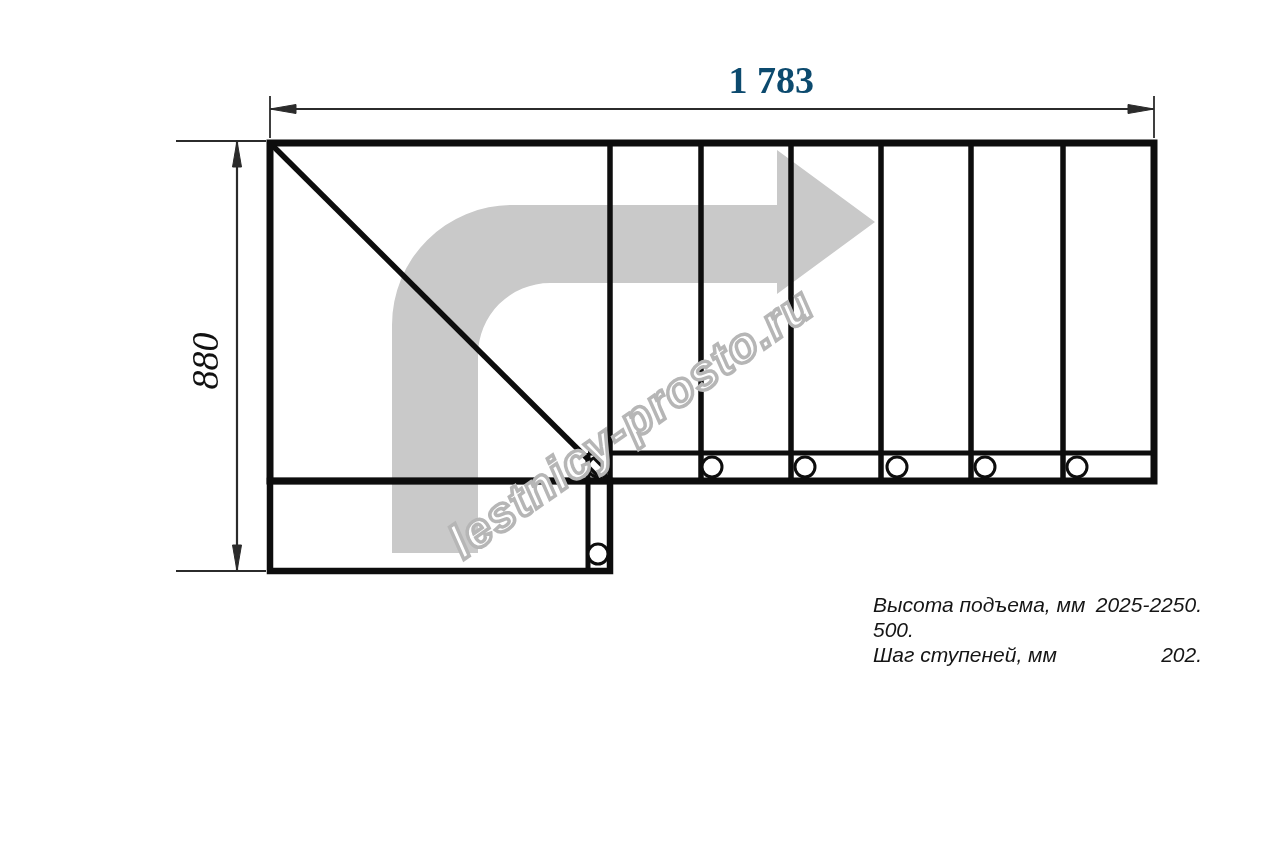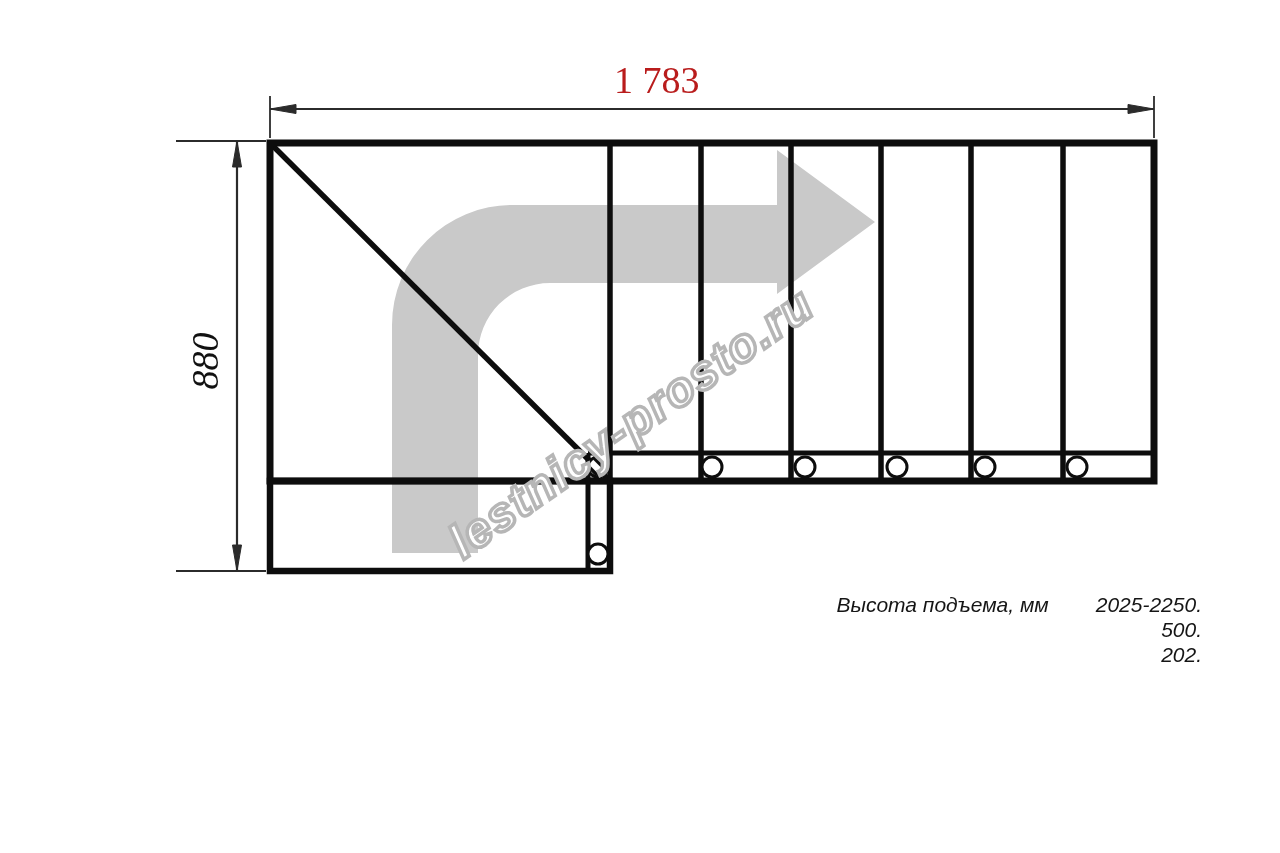--- a/index.html
+++ b/index.html
@@ -21,26 +21,27 @@
     position: absolute;
     left: 0;
     top: 0;
     z-index: 1;
   }
   .dim-label-top {
     position: absolute;
     left: 614px;
     top: 58px;
     width: 200px;
-    text-align: left;
+    text-align: right;
     font-family: "Liberation Serif", serif;
     font-size: 38px;
-    color: #b91c1c;
+    color: #0c4a6e;
     z-index: 3;
     white-space: nowrap;
+    font-weight: bold;
   }
   .dim-label-left {
     position: absolute;
     left: 148px;
     top: 338px;
     width: 116px;
     height: 46px;
     text-align: center;
     font-family: "Liberation Serif", serif;
     font-style: italic;
@@ -73,28 +74,28 @@
     top: 592px;
     width: 329px;
     z-index: 3;
     font-family: "Liberation Sans", sans-serif;
     font-style: italic;
     font-size: 21px;
     color: #151515;
   }
   .spec-row {
     display: flex;
-    justify-content: flex-end;
+    justify-content: space-between;
     align-items: baseline;
     line-height: 25px;
     height: 25px;
     white-space: nowrap;
   }
   .spec-label { text-align: left; }
-  .spec-value { text-align: right; margin-left: 47px; }
+  .spec-value { text-align: right; }
 </style>
 </head>
 <body>
 
 <div class="canvas">
 
   <svg class="drawing-svg" width="1280" height="853" viewBox="0 0 1280 853">
     <defs>
       <clipPath id="newel-clip">
         <circle cx="598" cy="467" r="9"></circle>
@@ -156,17 +157,18 @@
 
   <div class="spec-table">
     <div class="spec-row">
       <span class="spec-label">Высота подъема, мм</span>
       <span class="spec-value">2025-2250.</span>
     </div>
     <div class="spec-row">
       <span class="spec-value">500.</span>
     </div>
     <div class="spec-row">
+      <span class="spec-label">Шаг ступеней, мм</span>
       <span class="spec-value">202.</span>
     </div>
   </div>
 
 </div>
 
 </body></html>

